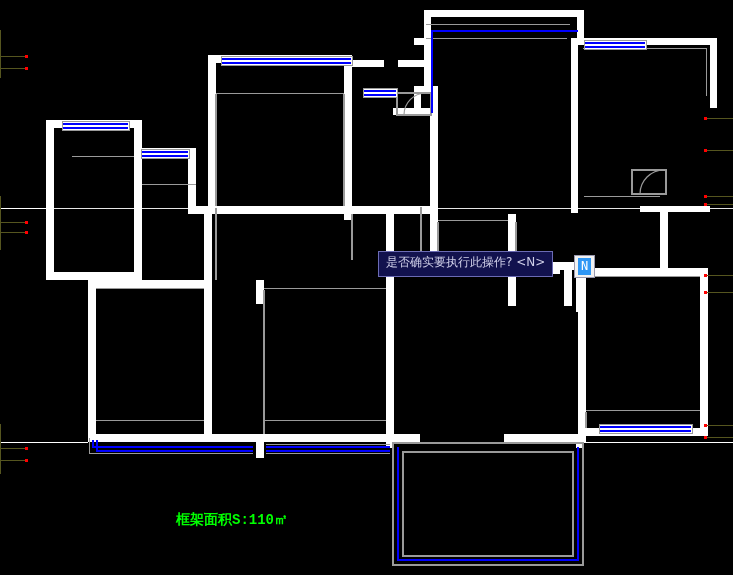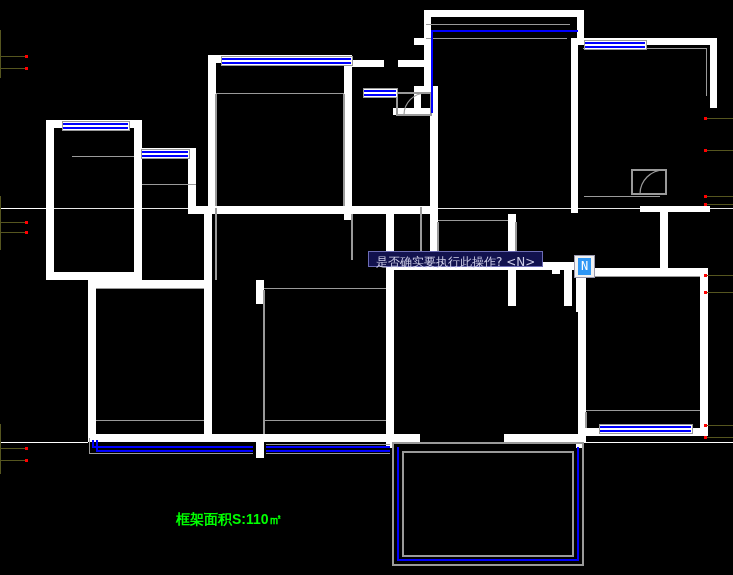--- a/index.html
+++ b/index.html
@@ -9,22 +9,22 @@
     width:733px;height:575px;
     background:#000000;
     overflow:hidden;
     font-family:"DejaVu Sans","Liberation Sans",sans-serif;
   }
   #canvas{position:absolute;left:0;top:0;width:733px;height:575px;}
 
   
   #tooltip{
     position:absolute;
-    left:368px;top:251px;
-    height:16px;
+    left:378px;top:251px;
+    height:26px;
     box-sizing:border-box;
     padding:1px 7px 0 7px;
     background:#12124e;
     border:1px solid #6b6bb4;
     color:#cfcfe8;
     font-family:"DejaVu Sans","Liberation Sans",sans-serif;
     font-size:12px;
     line-height:19px;
     white-space:nowrap;
     letter-spacing:0px;
@@ -47,21 +47,21 @@
     font-family:"DejaVu Sans Mono","Liberation Mono",monospace;
     font-size:12px;
     line-height:17px;
     text-align:center;
   }
   
   #arealabel{
     position:absolute;
     left:176px;top:511px;
     color:#00ff00;
-    font-family:Liberation Sans, sans-serif;
+    font-family:Liberation Mono, monospace;
     font-size:14px;
     font-weight:bold;
     white-space:nowrap;
     letter-spacing:0px;
   }
 </style>
 </head>
 <body>
 
 <div id="app">

